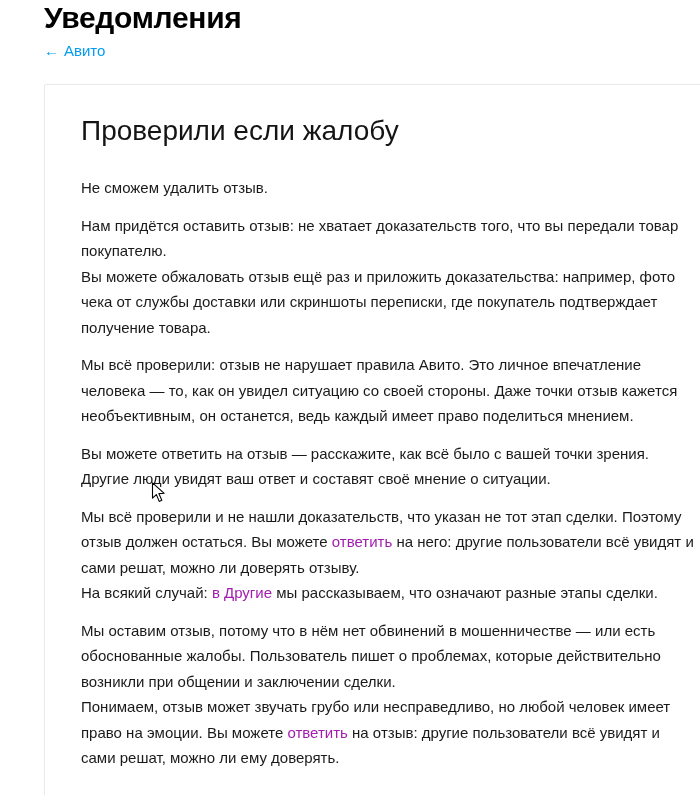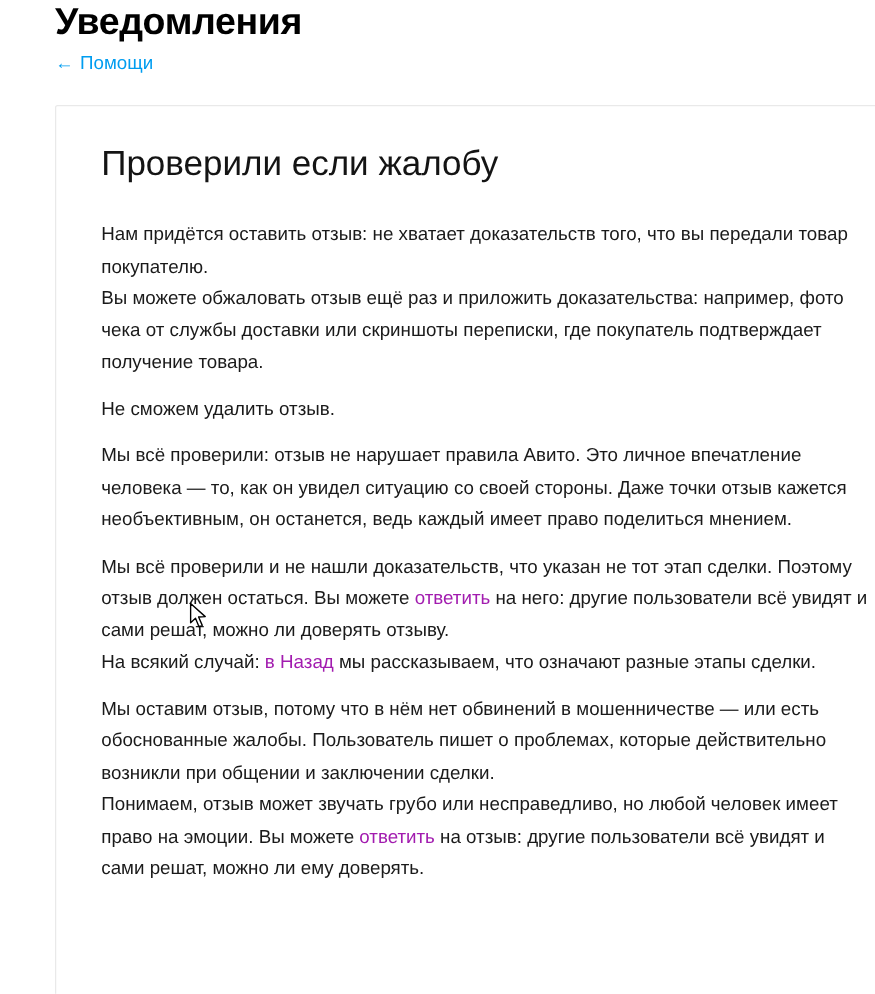--- a/index.html
+++ b/index.html
@@ -74,31 +74,32 @@
   }
 </style>
 </head>
 <body>
 
 <div class="page">
 
   <h1 class="page-title">Уведомления</h1>
 
   <a class="back-link" href="#">
-    <span class="arrow">←</span><span>Помощи</span>
+    <span class="arrow">←</span><span>Авито</span>
   </a>
 
   <div class="card">
     <h2 class="card-title">Проверили если жалобу</h2>
 
     <div class="card-text">
+        <p>Не сможем удалить отзыв.</p>
         <p>Нам придётся оставить отзыв: не хватает доказательств того, что вы передали товар покупателю.<br>Вы можете обжаловать отзыв ещё раз и приложить доказательства: например, фото чека от службы доставки или скриншоты переписки, где покупатель подтверждает получение товара.</p>
-        <p>Не сможем удалить отзыв.</p>
         <p>Мы всё проверили: отзыв не нарушает правила Авито. Это личное впечатление человека — то, как он увидел ситуацию со своей стороны. Даже точки отзыв кажется необъективным, он останется, ведь каждый имеет право поделиться мнением.</p>
-        <p>Мы всё проверили и не нашли доказательств, что указан не тот этап сделки. Поэтому отзыв должен остаться. Вы можете <a class="inline-link" href="#">ответить</a> на него: другие пользователи всё увидят и сами решат, можно ли доверять отзыву.<br>На всякий случай: <a class="inline-link" href="#">в Назад</a> мы рассказываем, что означают разные этапы сделки.</p>
+        <p>Вы можете ответить на отзыв — расскажите, как всё было с вашей точки зрения. Другие люди увидят ваш ответ и составят своё мнение о ситуации.</p>
+        <p>Мы всё проверили и не нашли доказательств, что указан не тот этап сделки. Поэтому отзыв должен остаться. Вы можете <a class="inline-link" href="#">ответить</a> на него: другие пользователи всё увидят и сами решат, можно ли доверять отзыву.<br>На всякий случай: <a class="inline-link" href="#">в Другие</a> мы рассказываем, что означают разные этапы сделки.</p>
         <p>Мы оставим отзыв, потому что в нём нет обвинений в мошенничестве — или есть обоснованные жалобы. Пользователь пишет о проблемах, которые действительно возникли при общении и заключении сделки.<br>Понимаем, отзыв может звучать грубо или несправедливо, но любой человек имеет право на эмоции. Вы можете <a class="inline-link" href="#">ответить</a> на отзыв: другие пользователи всё увидят и сами решат, можно ли ему доверять.</p>
       </div>
   </div>
 
   <svg class="mouse-cursor" viewBox="0 0 15 21">
     <path d="M1.5 0.8 L1.5 16.2 L5.4 12.6 L8.2 19.4 L10.8 18.3 L7.9 11.6 L13.2 11.3 Z" fill="#ffffff" stroke="#000000" stroke-width="1.1" stroke-linejoin="round"></path>
   </svg>
 
 </div>
 

